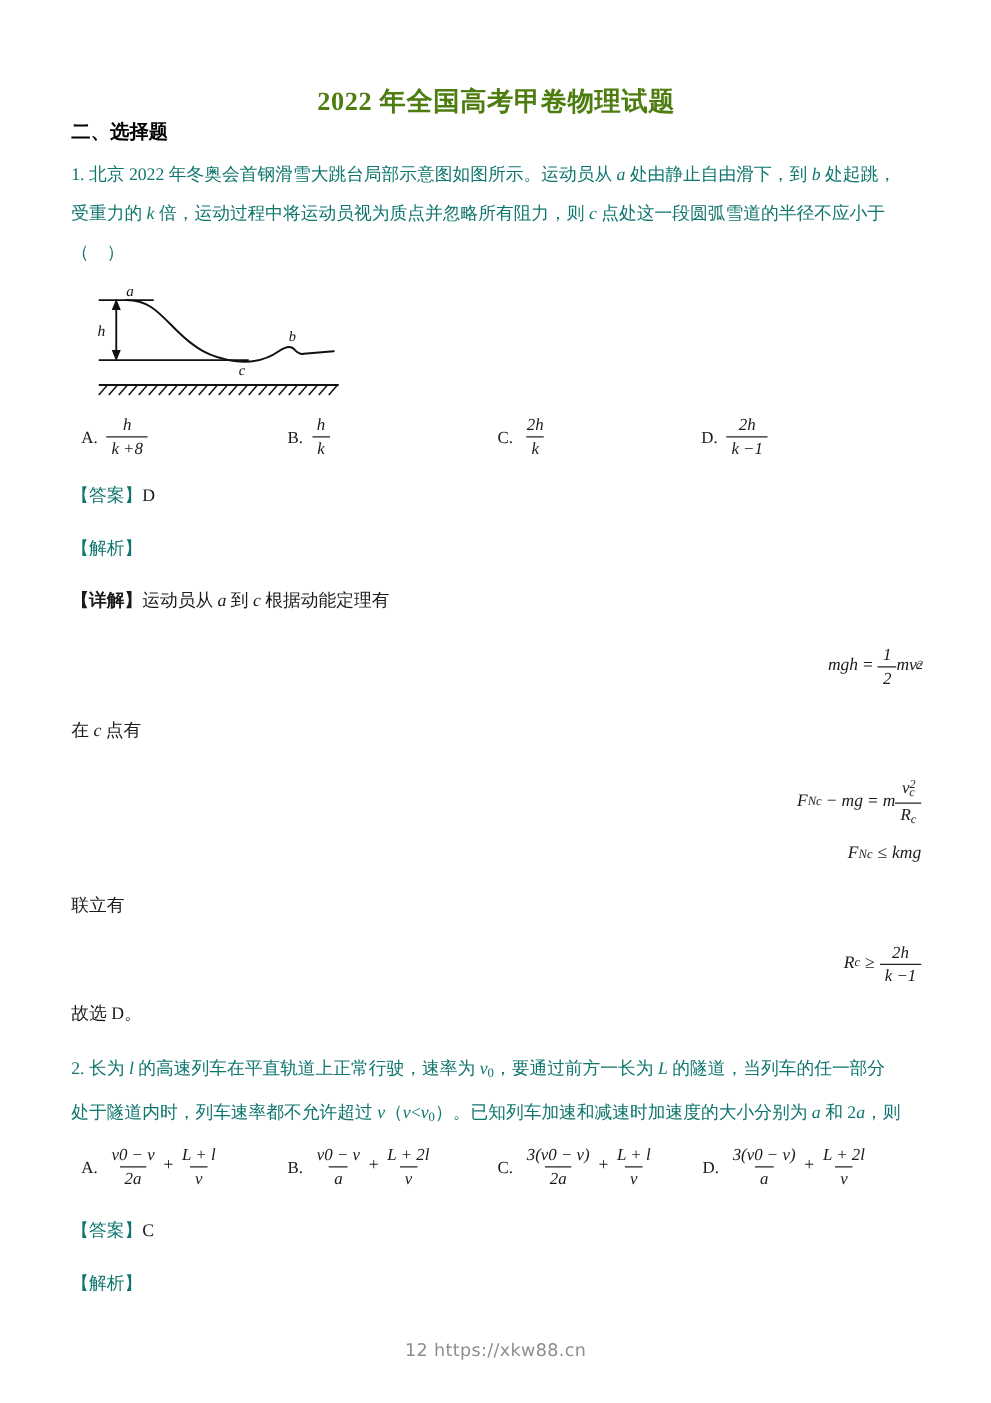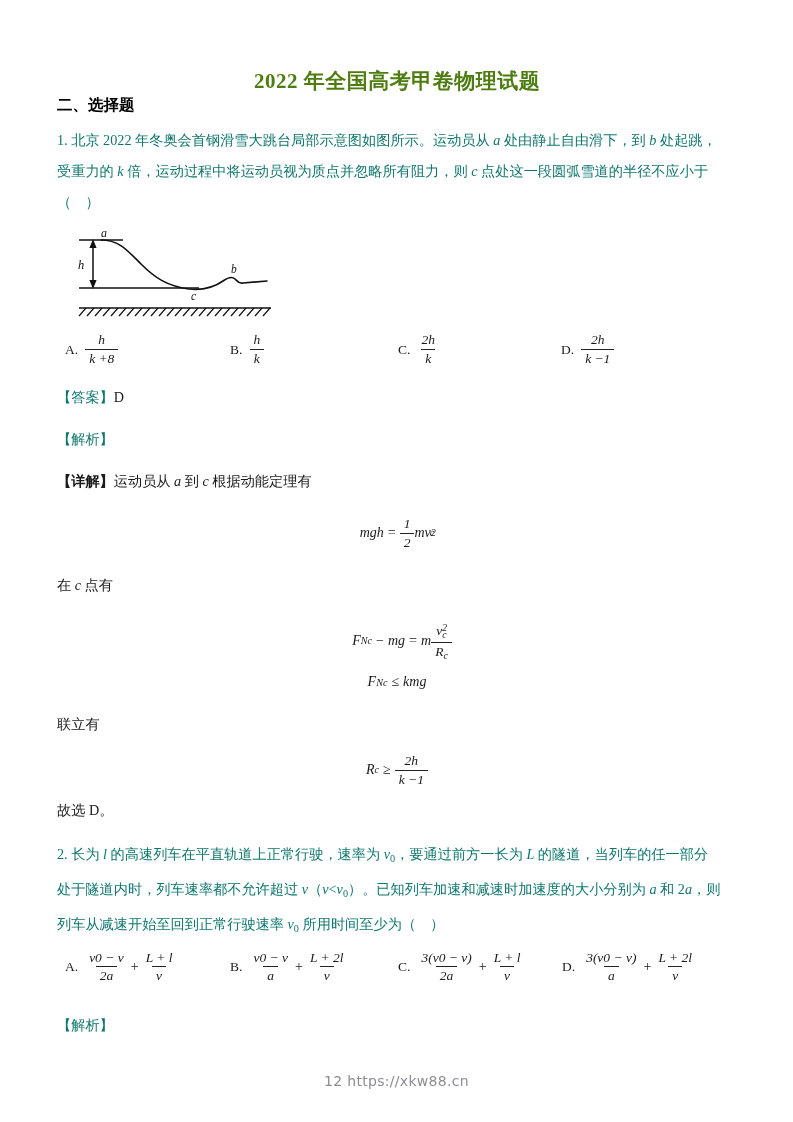--- a/index.html
+++ b/index.html
@@ -108,21 +108,21 @@
     line-height: 1.15;
     vertical-align: middle;
   }
   .frac > .num { padding: 0 4px 1px 4px; }
   .frac > .den { padding: 1px 4px 0 4px; border-top: 1.1px solid #222; }
   .plus { margin: 0 3px; font-style: normal; }
 
   
   .eq-row {
     display: flex;
-    justify-content: center;
+    justify-content: flex-end;
     font-size: 14px;
     font-style: italic;
     align-items: center;
     line-height: 1.2;
   }
   .eq-row.indent-a { padding-left: 10px; }
   .eq-inline { display: inline-flex; align-items: center; }
   .op { font-style: normal; margin: 0 4px; }
 
   
@@ -300,21 +300,20 @@
         </span>
       </div>
 
       <div class="para" style="margin-top:8px;">故选 D。</div>
     </div>
 
     <div>
       <div class="qtext" style="margin-top:14px;">
         <div>2.&nbsp;长为 <em>l</em> 的高速列车在平直轨道上正常行驶，速率为 <em>v</em><span class="sub">0</span>，要通过前方一长为 <em>L</em> 的隧道，当列车的任一部分</div>
         <div>处于隧道内时，列车速率都不允许超过 <em>v</em>（<em>v</em>&lt;<em>v</em><span class="sub">0</span>）。已知列车加速和减速时加速度的大小分别为 <em>a</em> 和 2<em>a</em>，则</div>
-        <div>列车从减速开始至回到正常行驶速率 <em>v</em><span class="sub">0</span> 所用时间至少为（&nbsp;&nbsp;&nbsp;&nbsp;）</div>
       </div>
 
       <div class="options" style="height:48px; margin-top:6px;">
         <div class="opt" style="left:8px;">
           <span class="opt-label">A.</span>
           <span class="frac">
             <span class="num">v0 − v</span>
             <span class="den">2a</span>
           </span>
           <span class="plus">+</span>
@@ -354,20 +353,23 @@
             <span class="den">a</span>
           </span>
           <span class="plus">+</span>
           <span class="frac">
             <span class="num">L + 2l</span>
             <span class="den">v</span>
           </span>
         </div>
       </div>
 
+      <div class="para" style="margin-top:6px;">
+        <span class="blue">【答案】</span><span>C</span>
+      </div>
       <div class="para para-gap">
         <span class="blue">【解析】</span>
       </div>
 
     </div>
 
   </div>
 
   <div class="footer">12 https://xkw88.cn</div>
 </div>

